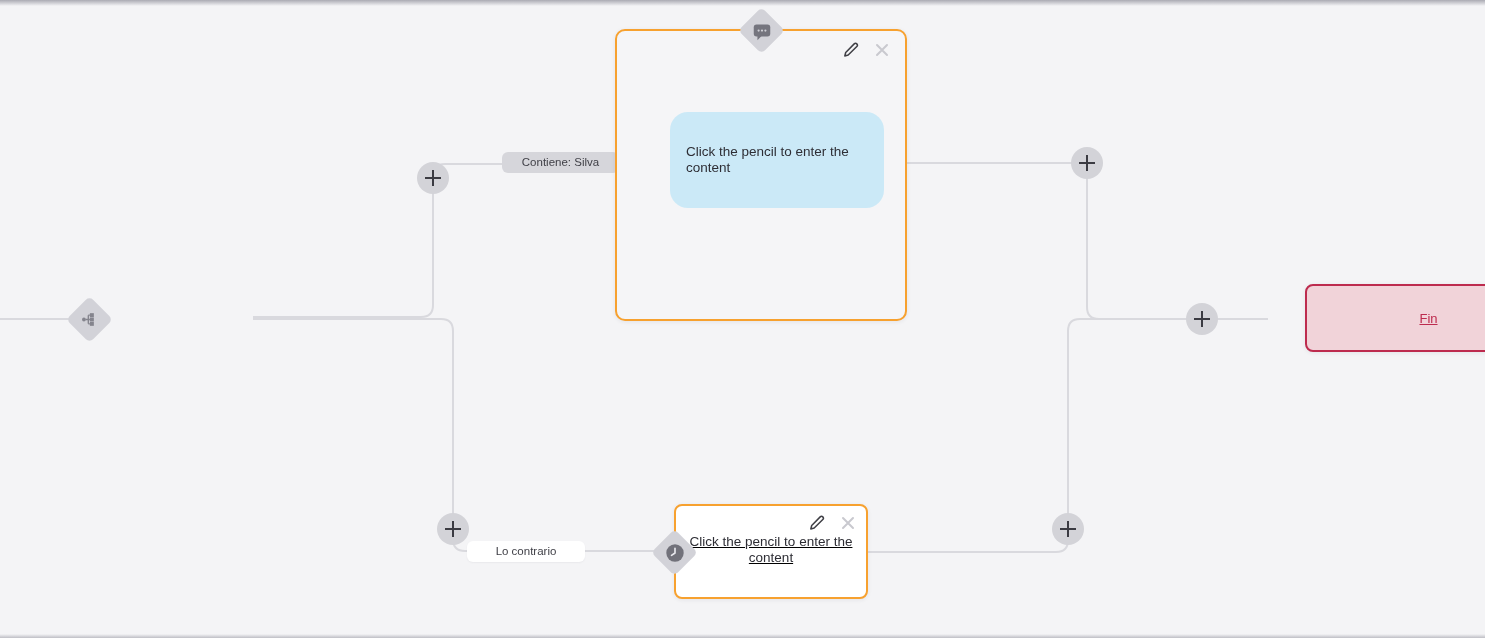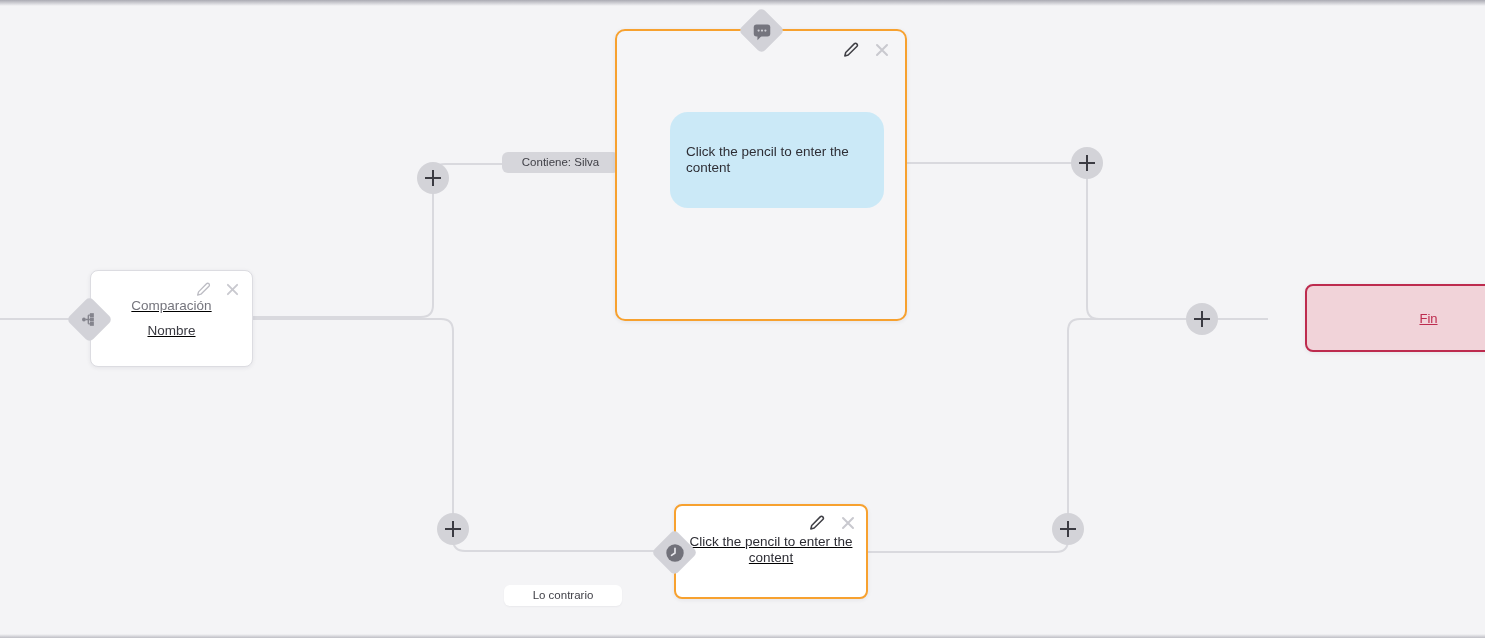--- a/index.html
+++ b/index.html
@@ -73,54 +73,38 @@
 
   <svg class="wires" width="1485" height="638">
     <path d="M 0 319 H 72"></path>
     <path d="M 253 317 H 421 Q 433 317 433 305 V 176 Q 433 164 445 164 H 616"></path>
     <path d="M 253 319 H 441 Q 453 319 453 331 V 539 Q 453 551 465 551 H 675"></path>
     <path d="M 907 163 H 1087 V 307 Q 1087 319 1099 319 H 1268"></path>
     <path d="M 868 552 H 1056 Q 1068 552 1068 540 V 331 Q 1068 319 1080 319 H 1268"></path>
   </svg>
 
   <div class="pill pill-gray" style="left:458px;top:152px;width:117px;margin-left:44px;">Contiene: Silva</div>
-  <div class="pill pill-white" style="left:504px;top:541px;width:118px;margin-top:44px;">Lo contrario</div>
+  <div class="pill pill-white" style="left:467px;top:541px;width:118px;">Lo contrario</div>
 
   <div class="plus" style="left:417px;top:162px;">
     <span class="plus-glyph"></span>
     </div>
   <div class="plus" style="left:437px;top:513px;">
     <span class="plus-glyph"></span>
     </div>
   <div class="plus" style="left:1071px;top:147px;">
     <span class="plus-glyph"></span>
     </div>
   <div class="plus" style="left:1052px;top:513px;">
     <span class="plus-glyph"></span>
     </div>
   <div class="plus" style="left:1186px;top:303px;">
     <span class="plus-glyph"></span>
     </div>
 
-  <div class="card cond-card">
-    <div class="actions">
-      <span class="icon-btn">
-        <svg width="15" height="15" viewBox="0 0 16 16">
-            <path d="M11.2 1.9a1.8 1.8 0 0 1 2.6 2.6L5.2 13l-3.4.9.9-3.4z" fill="none" stroke="#bcbcc3" stroke-width="1.4" stroke-linejoin="round"></path>
-          </svg>
-      </span>
-      <span class="icon-btn">
-        <svg width="13" height="13" viewBox="0 0 14 14">
-            <path d="M2 2 L12 12 M12 2 L2 12" stroke="#c9c9cf" stroke-width="2" stroke-linecap="round"></path>
-          </svg>
-      </span>
-    </div>
-    <div class="cond-title">Comparación</div>
-    <div class="cond-sub">Nombre</div>
-  </div>
   <div class="diamond" style="left:72.5px;top:302.5px;">
     <span class="diamond-icon">
       <svg width="19" height="19" viewBox="0 0 24 24">
         <circle cx="5" cy="12" r="2.4" fill="#84848d"></circle>
         <path d="M7.4 12 H10.5 M10.5 6.5 V17.5 M10.5 6.5 H12.5 M10.5 12 H12.5 M10.5 17.5 H12.5" stroke="#84848d" stroke-width="1.7" fill="none"></path>
         <rect x="12.5" y="4" width="5" height="5" fill="#84848d"></rect>
         <rect x="12.5" y="9.5" width="5" height="5" fill="#84848d"></rect>
         <rect x="12.5" y="15" width="5" height="5" fill="#84848d"></rect>
       </svg>
     </span>

